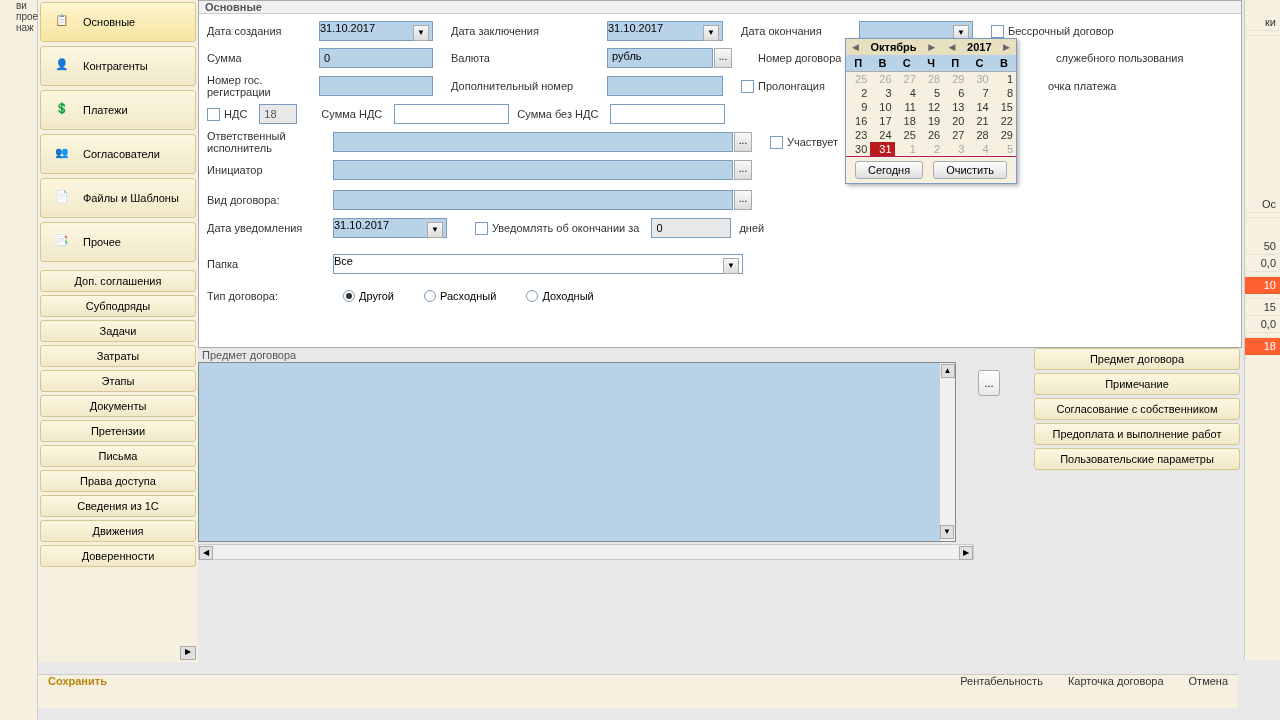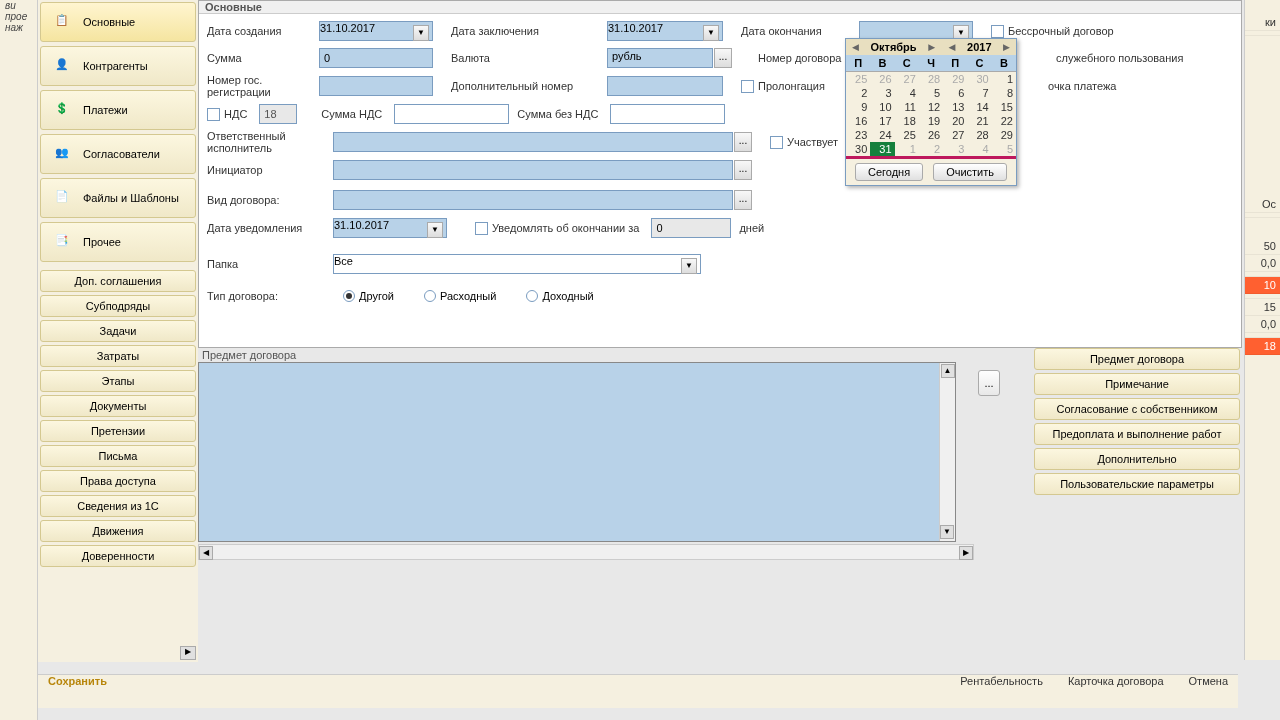--- a/index.html
+++ b/index.html
@@ -1,18 +1,18 @@
 <!DOCTYPE html>
 <html><head>
 <meta charset="utf-8">
 <style>
 * { box-sizing: border-box; margin: 0; padding: 0; font-family: Arial, sans-serif; font-size: 11px; }
 body { background: #e8e8e8; width: 1280px; height: 720px; overflow: hidden; position: relative; }
 .leftbg { position: absolute; left: 0; top: 0; width: 38px; height: 720px; background: #f5f0e0; border-right: 1px solid #ccc; }
-.leftbg-text { position: absolute; left: 5px; top: 0; font-size: 10px; color: #444; font-style: italic; }
+.leftbg-text { position: absolute; left: 16px; top: 0; font-size: 10px; color: #444; }
 .sidebar { position: absolute; left: 38px; top: 0; width: 160px; height: 662px; background: #f5f0e0; overflow: hidden; }
 .sidebar-main { padding: 2px; }
 .sidebar-item { display: flex; align-items: center; height: 40px; border: 1px solid #d4c890; background: linear-gradient(#fcf7e0,#f0e8c8); border-radius: 3px; margin-bottom: 4px; cursor: pointer; padding-left: 14px; }
 .sidebar-item.sel { background: linear-gradient(#fff5d0,#f5e5a0); }
 .sidebar-icon { width: 16px; height: 16px; margin-right: 12px; display: inline-block; }
 .sidebar-sub { height: 22px; border: 1px solid #d4c890; background: linear-gradient(#fcf7e0,#f0e8c8); border-radius: 3px; margin-bottom: 3px; text-align: center; line-height: 20px; cursor: pointer; }
 .content { position: absolute; left: 198px; top: 0; width: 1044px; height: 348px; background: #fff; border: 1px solid #aaa; }
 .content-title { background: #f0f0f0; padding: 0 6px; font-weight: bold; color: #555; border-bottom: 1px solid #ccc; margin-bottom: 4px; }
 .form-area { padding: 2px 8px; }
 .row { display: flex; align-items: center; margin-bottom: 5px; min-height: 22px; }
@@ -34,22 +34,22 @@
 .right-btn { height: 22px; border: 1px solid #d4c890; background: linear-gradient(#fcf7e0,#f0e8c8); border-radius: 3px; margin-bottom: 3px; text-align: center; line-height: 20px; cursor: pointer; white-space: nowrap; overflow: hidden; }
 .dots-big { position: absolute; left: 978px; top: 370px; width: 22px; height: 26px; background: linear-gradient(#fefefe,#e8e8e8); border: 1px solid #aaa; border-radius: 3px; text-align: center; line-height: 24px; cursor: pointer; }
 .calendar { position: absolute; left: 845px; top: 38px; width: 172px; background: #f5f0e0; border: 1px solid #7a9cc0; box-shadow: 2px 2px 4px rgba(0,0,0,0.3); z-index: 100; }
 .cal-header { display: flex; justify-content: space-between; align-items: center; background: #e8dfc0; padding: 2px 4px; }
 .cal-nav { cursor: pointer; font-size: 9px; color: #666; padding: 0 2px; }
 .cal-month { font-weight: bold; }
 .cal-grid { display: grid; grid-template-columns: repeat(7, 1fr); }
 .cal-dh { background: #b8d2e8; text-align: center; font-weight: bold; padding: 2px 0; border-bottom: 1px solid #aaa; }
 .cal-day { text-align: right; padding: 1px 3px; cursor: pointer; color: #333; }
 .cal-day.other { color: #aaa; }
-.cal-day.sel { background: #15803d; color: #fff; }
-.cal-footer { display: flex; justify-content: space-around; padding: 4px; border-top: 3px solid #be185d; }
+.cal-day.sel { background: #b91c1c; color: #fff; }
+.cal-footer { display: flex; justify-content: space-around; padding: 4px; border-top: 1px solid #be185d; }
 .cal-btn { border: 1px solid #aaa; background: linear-gradient(#fff,#e0e0e0); padding: 2px 12px; border-radius: 3px; cursor: pointer; }
 .footer { position: absolute; left: 38px; bottom: 12px; width: 1200px; height: 34px; background: #f5f0e0; display: flex; align-items: flex-start; padding: 0 10px; border-top: 1px solid #ccc; }
 .footer-link { color: #b8860b; font-weight: bold; cursor: pointer; }
 .footer-right { margin-left: auto; display: flex; gap: 25px; }
 .footer-btn { color: #333; cursor: pointer; }
 .right-strip { position: absolute; right: 0; top: 0; width: 36px; height: 660px; background: #f5f0e0; border-left: 1px solid #ccc; }
 .rs-cell { text-align: right; padding: 2px 4px; color: #333; border-bottom: 1px solid rgba(0,0,0,0.05); }
 .rs-red { background: #ff6030; color: #fff; }
 .scroll-handle { position: absolute; bottom: 2px; right: 2px; width: 16px; height: 14px; background: #e0e0e0; border: 1px solid #aaa; font-size: 8px; text-align: center; }
 </style>
@@ -166,21 +166,21 @@
     <div class="row" style="margin-top:6px">
       <span class="lbl" style="width:120px">Дата уведомления</span>
       <div class="combo" style="width:114px"><span>31.10.2017</span></div>
       <span class="chk" style="margin-left:28px"></span>
       <span class="lbl">Уведомлять об окончании за</span>
       <input class="inp" style="width: 80px; background: rgb(232, 232, 232); margin-left: 6px;" value="0">
       <span class="lbl" style="margin-left:8px">дней</span>
     </div>
     <div class="row" style="margin-top:14px">
       <span class="lbl" style="width:120px">Папка</span>
-      <div class="combo" style="width:368px;background:#fff"><span>Все</span></div>
+      <div class="combo" style="width:410px;background:#fff"><span>Все</span></div>
     </div>
     <div class="row" style="margin-top:10px">
       <span class="lbl" style="width:120px">Тип договора:</span>
       <div class="radio" style="margin-left:10px">
           <span class="radio-circle on"></span>
           <span>Другой</span>
         </div>
       <div class="radio">
           <span class="radio-circle"></span>
           <span>Расходный</span>
@@ -209,21 +209,20 @@
   </div>
 </div>
 
 <div class="dots-big">...</div>
 
 <div class="right-btns" id="right-btns">
     <div class="right-btn">Предмет договора</div>
     <div class="right-btn">Примечание</div>
     <div class="right-btn">Согласование с собственником</div>
     <div class="right-btn">Предоплата и выполнение работ</div>
-    <div class="right-btn">Дополнительно</div>
     <div class="right-btn">Пользовательские параметры</div>
   </div>
 
 <div class="calendar">
   <div class="cal-header">
     <span class="cal-nav">◀</span>
     <span class="cal-month">Октябрь</span>
     <span class="cal-nav">▶</span>
     <span class="cal-nav">◀</span>
     <span class="cal-month">2017</span>

